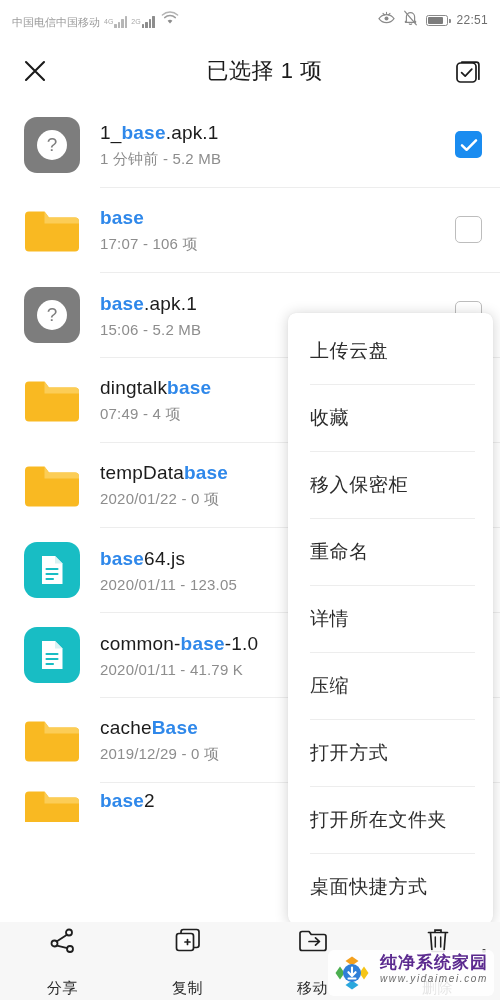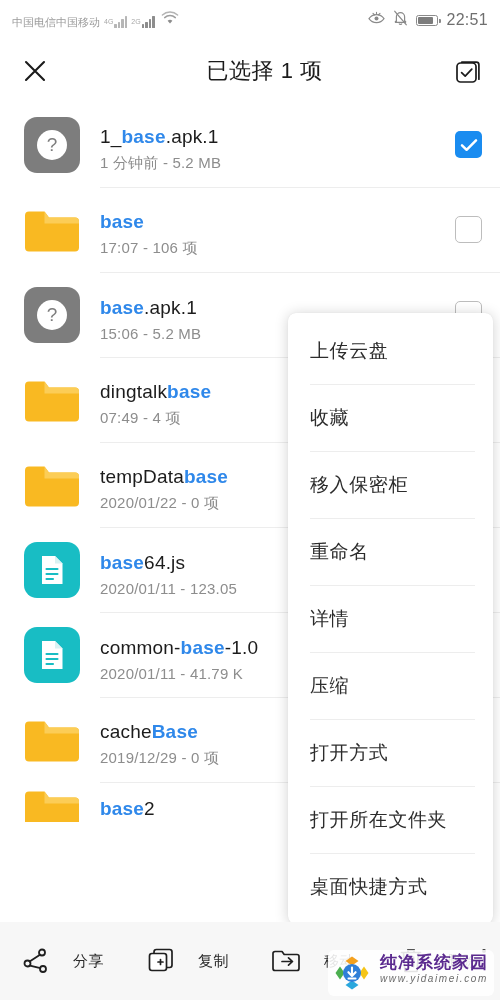--- a/index.html
+++ b/index.html
@@ -26,21 +26,21 @@
   .sig-label{font-size:7px;color:#a8a8a8;align-self:flex-start;margin-top:2px;}
   .bars{display:flex;align-items:flex-end;gap:1px;height:12px;}
   .bars i{display:block;width:2.5px;background:#b6b6b6;border-radius:.5px;}
   .bars i:nth-child(1){height:4px;}
   .bars i:nth-child(2){height:6px;}
   .bars i:nth-child(3){height:9px;}
   .bars i:nth-child(4){height:12px;}
   .bars.strong i{background:#8d8d8d;}
   .wifi{margin-left:2px;}
   .sb-right{display:flex;align-items:center;gap:8px;}
-  .clock{font-size:16px;color:#6f6f6f;letter-spacing:.3px;}
+  .clock{font-size:12px;color:#6f6f6f;letter-spacing:.3px;}
   .battery{
     width:22px;height:11px;border:1.6px solid #8a8a8a;border-radius:2.5px;
     position:relative;display:inline-block;box-sizing:border-box;
   }
   .battery::after{
     content:"";position:absolute;right:-4px;top:3px;width:2px;height:4px;
     background:#8a8a8a;border-radius:0 1px 1px 0;
   }
   .battery i{position:absolute;left:1px;top:1px;bottom:1px;width:75%;background:#7d7d7d;border-radius:1px;display:block;}
 
@@ -71,21 +71,20 @@
     width:30px;height:30px;border-radius:50%;background:#fff;
     display:flex;align-items:center;justify-content:center;
     color:#7d7d7d;font-size:19px;font-weight:normal;line-height:1;
   }
   .ico-folder{background:none;position:relative;}
   .ico-doc{background:#18bdc4;}
   .meta{flex:1 1 auto;min-width:0;padding-left:18px;}
   .fname{
     font-size:19px;color:#1c1c1c;white-space:nowrap;line-height:1.35;
     letter-spacing:.2px;
-    margin-top:8px;
   }
   .fname .hl{color:#2f88ea;font-weight:bold;}
   .finfo{font-size:15px;color:#8d8d8d;margin-top:5px;white-space:nowrap;letter-spacing:.2px;}
   .cb{width:27px;height:27px;flex:0 0 auto;border-radius:5px;box-sizing:border-box;}
   .cb.off{border:1.6px solid #bdbdbd;background:#fff;}
   .cb.on{background:#1a8cf0;display:flex;align-items:center;justify-content:center;}
 
   
   .row.cut{height:40px;overflow:hidden;align-items:flex-start;}
   .row.cut .icon-wrap{height:40px;align-items:flex-start;overflow:hidden;}
@@ -107,21 +106,21 @@
     content:"";position:absolute;left:22px;right:18px;top:0;height:1px;background:#ededed;
   }
 
   
   .toolbar{
     position:absolute;left:0;bottom:0;width:500px;height:78px;
     background:#f7f7f7;display:flex;align-items:center;z-index:30;
     box-sizing:border-box;
   }
   .tb-item{
-    flex:1 1 0;display:flex;flex-direction:row;align-items:center;justify-content:center;gap:22px;
+    flex:1 1 0;display:flex;flex-direction:column;align-items:center;justify-content:center;gap:22px;
   }
   .tb-icon{height:32px;display:flex;align-items:center;justify-content:center;}
   .tb-label{font-size:15px;color:#2a2a2a;letter-spacing:.5px;}
   .tb-more{
     position:absolute;right:14px;top:50%;transform:translateY(-60%);
     display:flex;flex-direction:column;gap:4px;align-items:center;
   }
   .tb-more span{width:4px;height:4px;border-radius:50%;background:#2a2a2a;display:block;}
 
   

